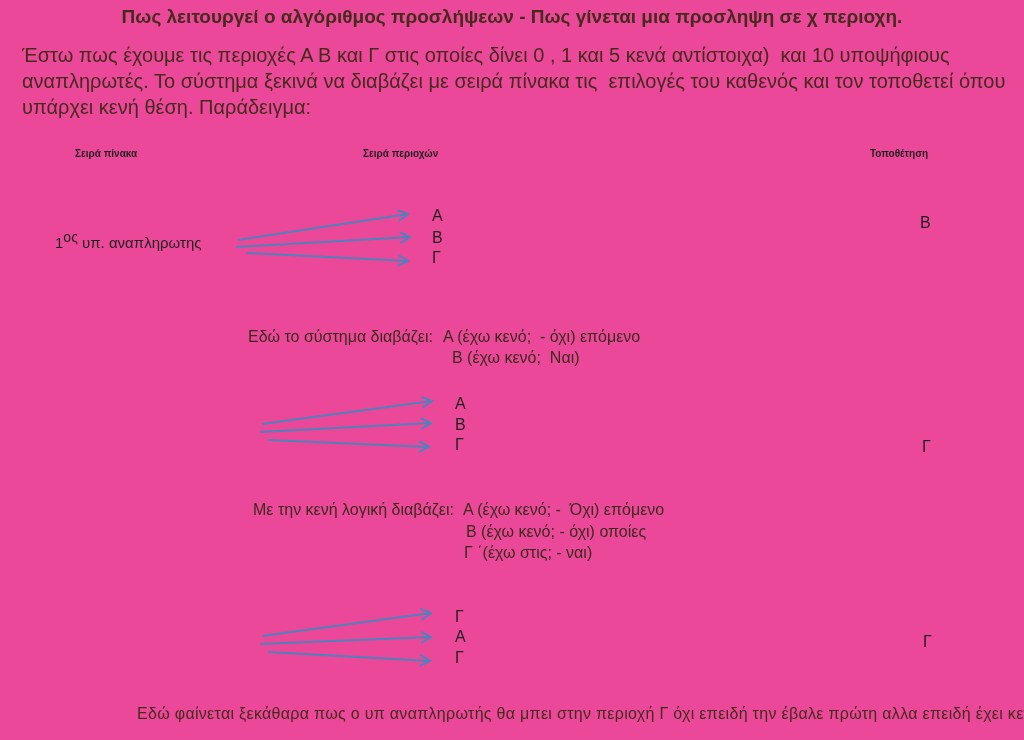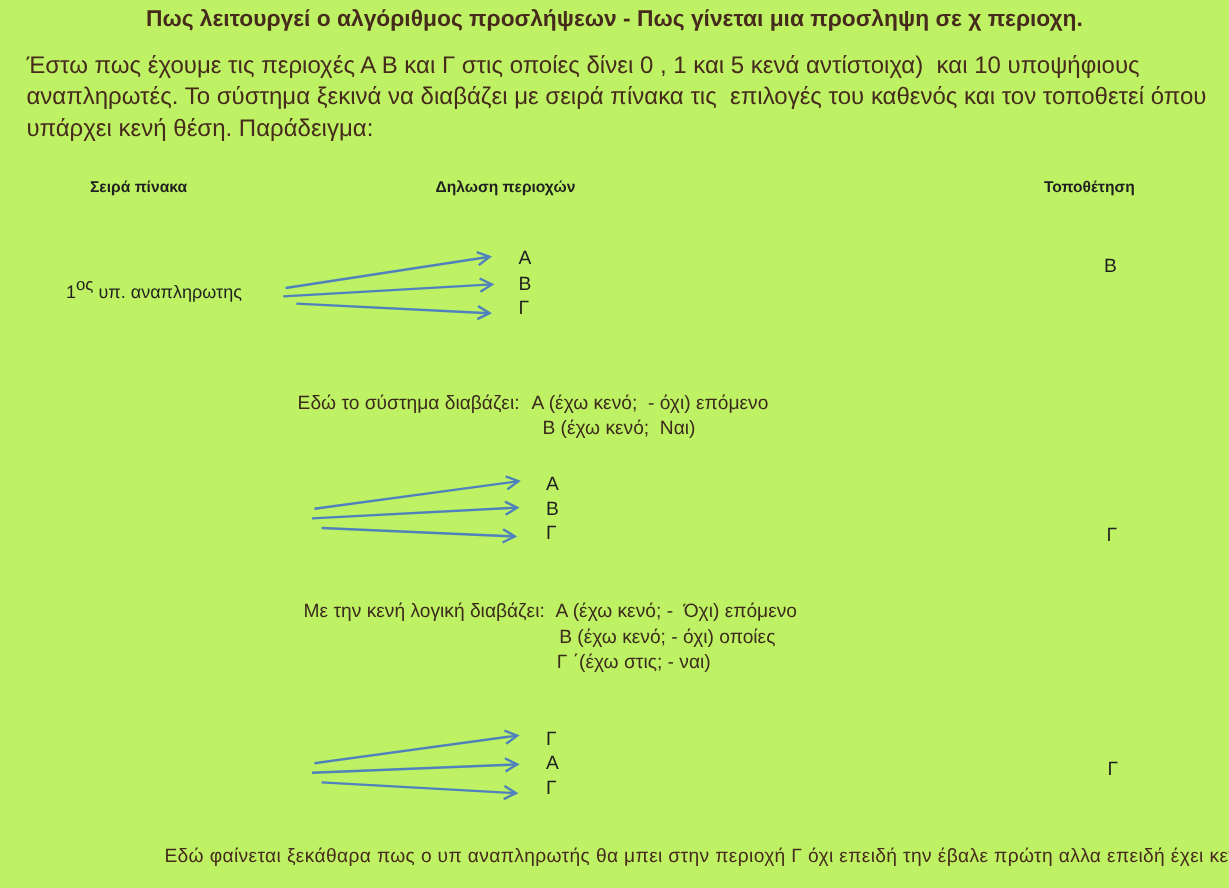--- a/index.html
+++ b/index.html
@@ -4,39 +4,39 @@
 <style>
   html, body { margin: 0; padding: 0; }
   body {
     width: 1024px; height: 740px;
     font-family: "Liberation Sans", "DejaVu Sans", sans-serif;
     background: #cae2a7;
   }
   .canvas {
     position: relative;
     width: 1024px; height: 740px;
-    background: #bef264;
+    background: #ec4899;
     overflow: hidden;
   }
   .pre { white-space: pre; }
   .title {
     position: absolute; left: 0; top: 6px; width: 1024px;
     text-align: center;
     font-size: 19px; font-weight: bold;
     color: #462a1c;
   }
   .intro-line {
     position: absolute; left: 22px;
     font-size: 20px; line-height: 22px;
     color: #462a1c;
     white-space: pre;
   }
   .col-header {
     position: absolute; top: 148px;
-    font-size: 13px; font-weight: bold;
+    font-size: 10px; font-weight: bold;
     color: #1f1f1f;
   }
   .row-label {
     position: absolute;
     font-size: 15px; line-height: 19px;
     color: #1f1f1f;
     white-space: pre;
   }
   .row-label sup { font-size: 14px; }
   .choice {
@@ -97,21 +97,21 @@
 
   <div class="title">Πως λειτουργεί ο αλγόριθμος προσλήψεων - Πως γίνεται μια προσληψη σε χ περιοχη.</div>
 
   <div>
     <div class="intro-line" style="top:44px">Έστω πως έχουμε τις περιοχές Α Β και Γ στις οποίες δίνει 0 , 1 και 5 κενά αντίστοιχα)  και 10 υποψήφιους</div>
     <div class="intro-line" style="top:70px">αναπληρωτές. Το σύστημα ξεκινά να διαβάζει με σειρά πίνακα τις  επιλογές του καθενός και τον τοποθετεί όπου</div>
     <div class="intro-line" style="top:96px">υπάρχει κενή θέση. Παράδειγμα:</div>
   </div>
 
   <div class="col-header" style="left:75px">Σειρά πίνακα</div>
-  <div class="col-header" style="left:363px">Δηλωση περιοχών</div>
+  <div class="col-header" style="left:363px">Σειρά περιοχών</div>
   <div class="col-header" style="left:870px">Τοποθέτηση</div>
 
   <div class="row-label" style="left:55px;top:228px"><span>1</span><sup>ος</sup><span class="pre"> υπ. αναπληρωτης</span></div>
   <div class="choice" style="left:432px;top:206px">Α</div>
   <div class="choice" style="left:432px;top:228px">Β</div>
   <div class="choice" style="left:432px;top:248px">Γ</div>
   <div class="placement" style="left:920px;top:213px">Β</div>
 
   <div>
     <div class="note-intro" style="left:248px;top:307px">Εδώ το σύστημα διαβάζει:</div>

